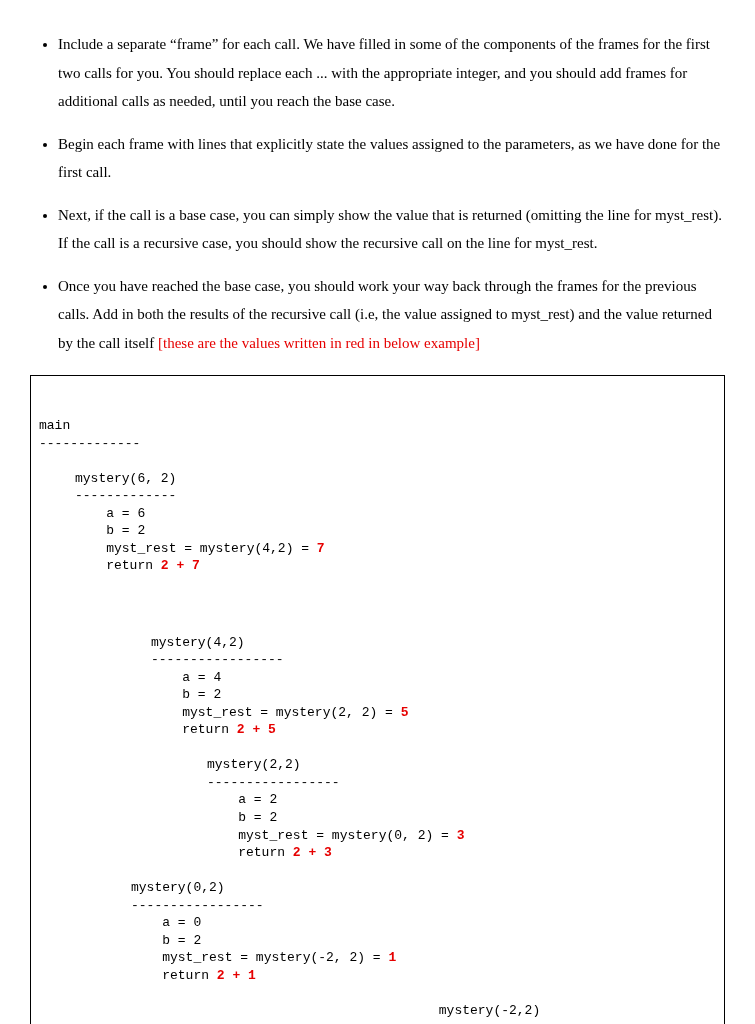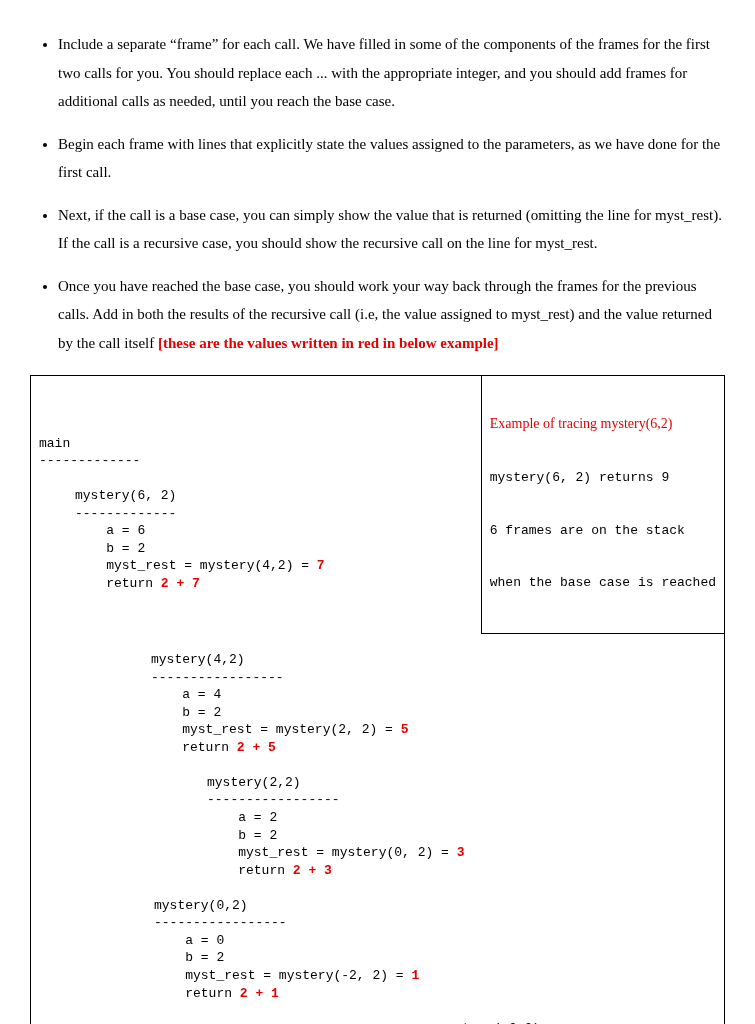--- a/index.html
+++ b/index.html
@@ -16,21 +16,21 @@
     list-style-type: disc;
     padding-left: 28px;
     margin: 12px 0 18px 0;
   }
   ul.bullets li {
     margin-bottom: 14px;
     line-height: 1.9;
   }
   .red-bold {
     color: #e60000;
-    font-weight: bold;
+    font-weight: normal;
   }
   .trace-box {
     border: 1px solid #000;
     font-family: 'Courier New', Courier, monospace;
     font-size: 13px;
     padding: 6px 8px 8px 8px;
     position: relative;
     line-height: 1.35;
     white-space: pre;
   }
@@ -49,41 +49,35 @@
     color: #e60000;
     font-family: Georgia, 'Times New Roman', serif;
     font-size: 14px;
   }
   .mono { font-family: 'Courier New', Courier, monospace; }
   .r { color: #e60000; font-weight: bold; }
   .b { font-weight: normal; }
   .indent1 { margin-left: 36px; }
   .indent2 { margin-left: 112px; margin-top: 41px; }
   .indent3 { margin-left: 168px; }
-  .indent4 { margin-left: 115px; }
+  .indent4 { margin-left: 92px; }
   .indent5 { margin-left: 224px; text-align: center; }
   .dash { letter-spacing: 0; }
 </style>
 </head>
 <body>
 
 <ul class="bullets">
   <li><span>Include a separate “frame” for each call. We have filled in some of the components of the frames for the first two calls for you. You should replace each ... with the appropriate integer, and you should add frames for additional calls as needed, until you reach the base case.</span></li>
   <li><span>Begin each frame with lines that explicitly state the values assigned to the parameters, as we have done for the first call.</span></li>
   <li><span>Next, if the call is a base case, you can simply show the value that is returned (omitting the line for myst_rest). If the call is a recursive case, you should show the recursive call on the line for myst_rest.</span></li>
   <li><span>Once you have reached the base case, you should work your way back through the frames for the previous calls. Add in both the results of the recursive call (i.e, the value assigned to myst_rest) and the value returned by the call itself </span><span class="red-bold">[these are the values written in red in below example]</span></li>
 </ul>
 
 <div class="trace-box">
-  <div class="example-box">
-    <div class="example-title">Example of tracing mystery(6,2)</div>
-    <div class="mono">mystery(6, 2) returns 9</div>
-    <div class="mono">6 frames are on the stack</div>
-    <div class="mono">when the base case is reached</div>
-  </div>
 
 <span class="b">main</span>
 <span class="dash">-------------</span>
 
 <div class="indent1"><span class="b">mystery(6, 2)</span>
 <span class="dash">-------------</span>
     <span>a = 6</span>
     <span>b = 2</span>
     <span>myst_rest = mystery(4,2) = </span><span class="r">7</span>
     <span>return </span><span class="r">2 + 7</span>

